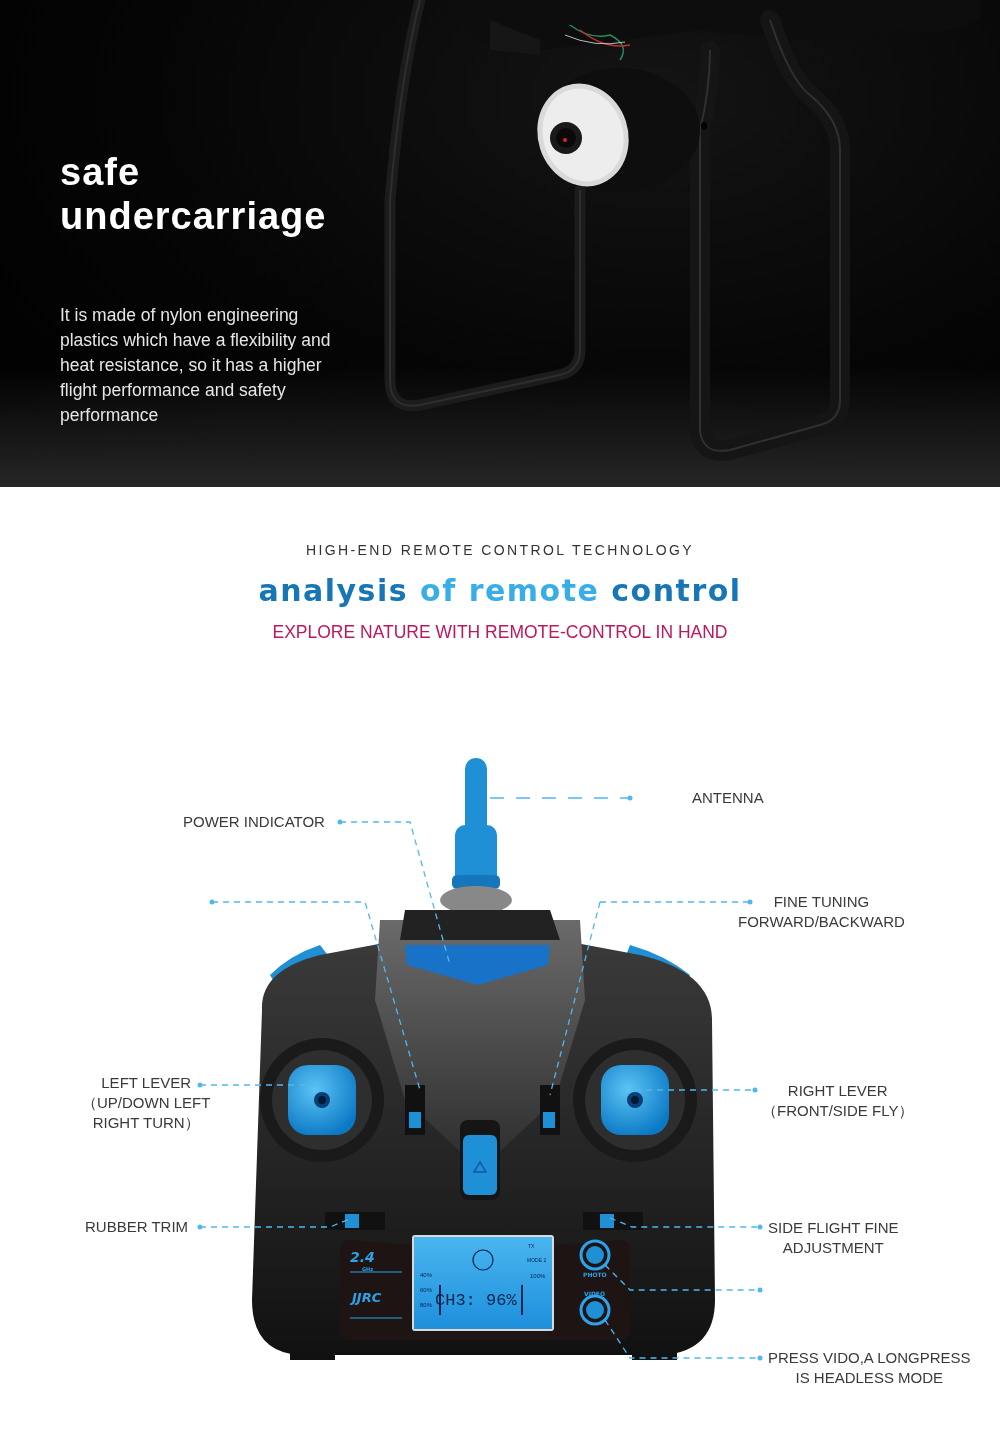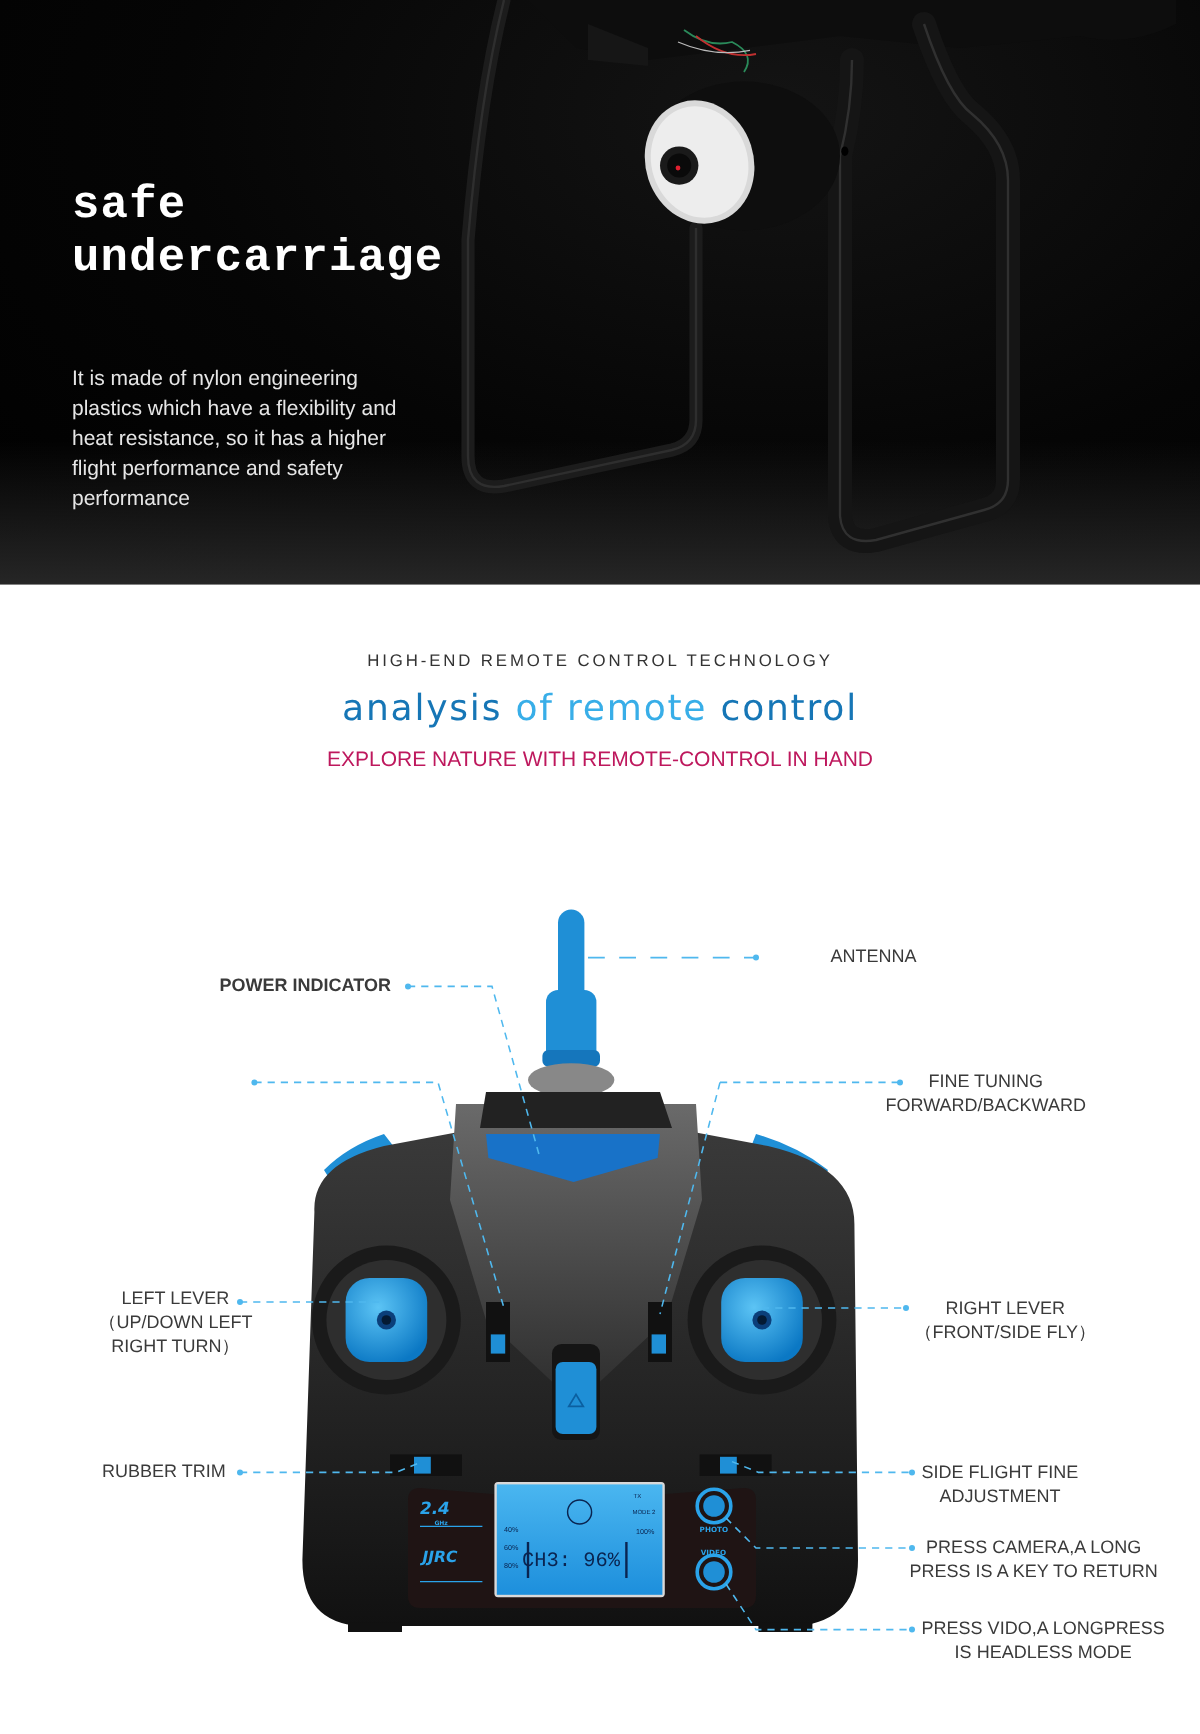--- a/index.html
+++ b/index.html
@@ -11,35 +11,35 @@
       position: absolute; left: 0; top: 0; width: 1000px; height: 487px;
       background: radial-gradient(ellipse at 65% 20%, #141414 0%, #050505 55%, #000 100%);
       overflow: hidden;
     }
     .hero::after {
       content: ""; position: absolute; left: 0; right: 0; bottom: 0; height: 120px;
       background: linear-gradient(to bottom, rgba(40,40,40,0) 0%, #262626 100%);
     }
     .hero-title {
       position: absolute; left: 60px; top: 150px; color: #fff;
-      font-family: Liberation Mono, monospace; font-weight: bold;
+      font-family: Liberation Sans, sans-serif; font-weight: bold;
       font-size: 38px; line-height: 44px; letter-spacing: 1px; text-transform: lowercase;
       z-index: 3;
     }
     .hero-desc {
       position: absolute; left: 60px; top: 263px; width: 300px; color: #e6e6e6;
       font-size: 17.5px; line-height: 25px; font-weight: normal; z-index: 3; margin-top: 40px;
     }
     .drone-art { position: absolute; left: 380px; top: 0; width: 620px; height: 487px; z-index: 2; }
 
     
     .sec-head { position: absolute; left: 0; top: 540px; width: 1000px; text-align: center; }
     .sec-kicker { color: #333; font-size: 14px; letter-spacing: 2.4px; line-height: 21px; }
     .sec-title {
-      margin-top: 12px; font-family: "DejaVu Sans", sans-serif; font-weight: normal;
+      margin-top: 12px; font-family: "DejaVu Sans", sans-serif; font-weight: bold;
       font-size: 30px; letter-spacing: 1.5px; text-transform: lowercase; line-height: 36px;
       color: #1676b6;
     }
     .sec-title .mid { color: #38aee8; }
     .sec-sub { margin-top: 12px; color: #be185d; font-size: 17.5px; line-height: 22px; }
 
     
     .diagram { position: absolute; left: 0; top: 740px; width: 1000px; height: 705px; }
     .remote-art { position: absolute; left: 0; top: 0; width: 1000px; height: 705px; }
 
@@ -214,21 +214,21 @@
       <circle cx="200" cy="487" r="2.5"></circle>
       <circle cx="760" cy="487" r="2.5"></circle>
       <circle cx="760" cy="550" r="2.5"></circle>
       <circle cx="760" cy="618" r="2.5"></circle>
     </g>
   </svg>
 
   <div class="callout" style="left:645px; top:48px;margin-left:47px;">
     <span>ANTENNA</span>
   </div>
-  <div class="callout" style="left:183px; top:72px;font-weight:bold;">
+  <div class="callout" style="left:183px; top:72px;">
     <span>POWER INDICATOR</span>
   </div>
   <div class="callout" style="left:738px; top:152px;">
     <div>FINE TUNING</div>
     <div>FORWARD/BACKWARD</div>
   </div>
   <div class="callout" style="left:762px; top:341px;">
     <div>RIGHT LEVER</div>
     <div>（FRONT/SIDE FLY）</div>
   </div>
@@ -237,21 +237,17 @@
     <div>（UP/DOWN LEFT</div>
     <div>RIGHT TURN）</div>
   </div>
   <div class="callout" style="left:85px; top:477px;">
     <span>RUBBER TRIM</span>
   </div>
   <div class="callout" style="left:768px; top:478px;">
     <div>SIDE FLIGHT FINE</div>
     <div>ADJUSTMENT</div>
   </div>
-  <div class="callout" style="left:758px; top:540px;">
-    <div>PRESS CAMERA,A LONG</div>
-    <div>PRESS IS A KEY TO RETURN</div>
-  </div>
   <div class="callout" style="left:768px; top:608px;">
     <div>PRESS VIDO,A LONGPRESS</div>
     <div>IS HEADLESS MODE</div>
   </div>
 </div>
 
 </body></html>

